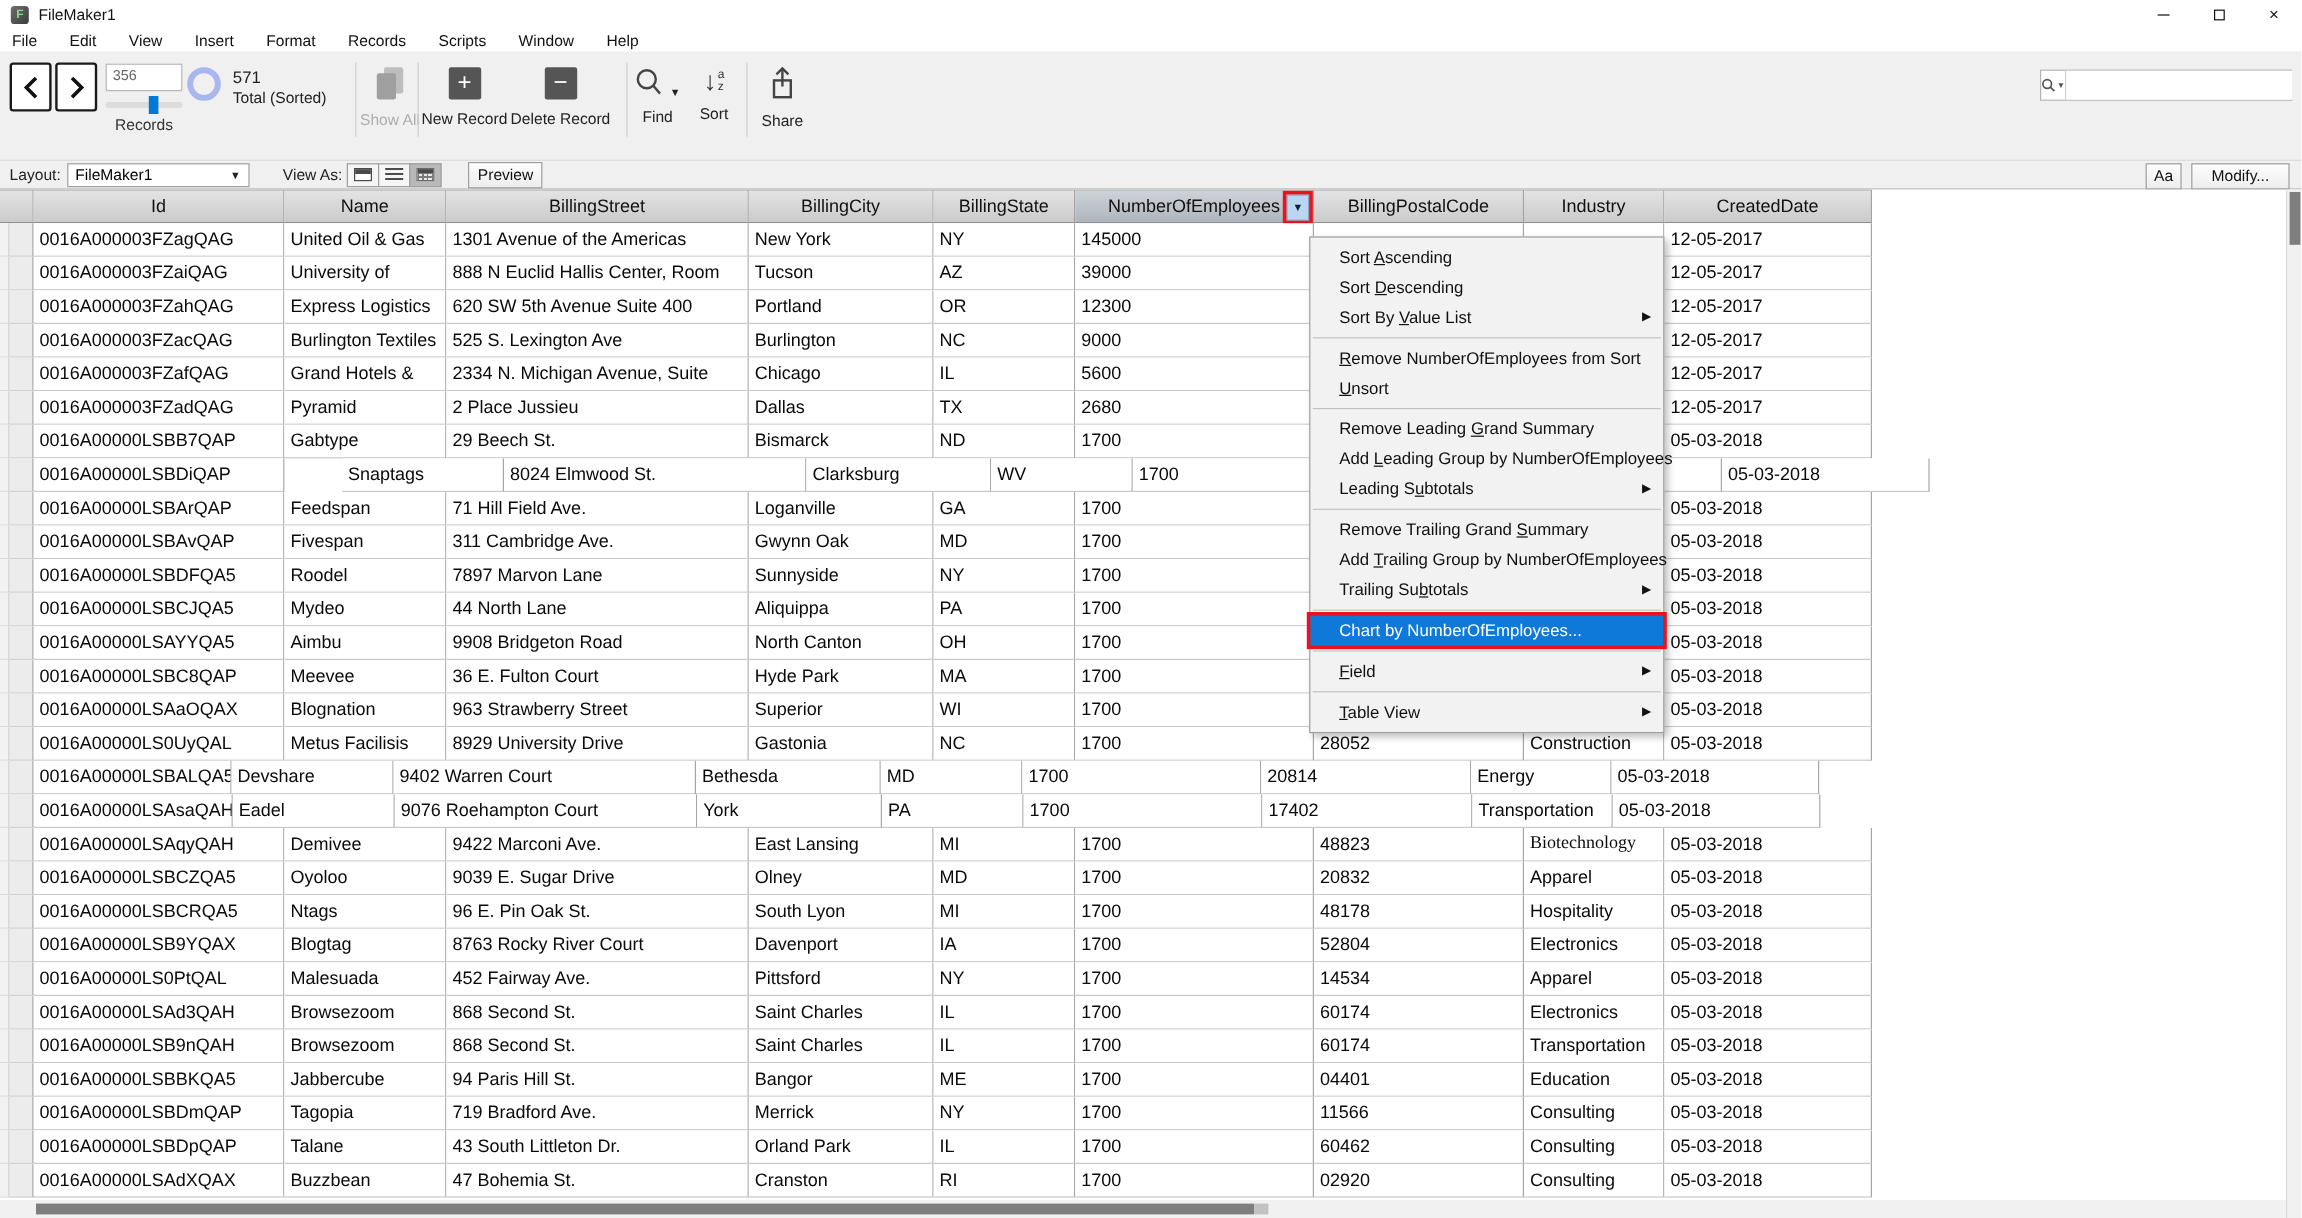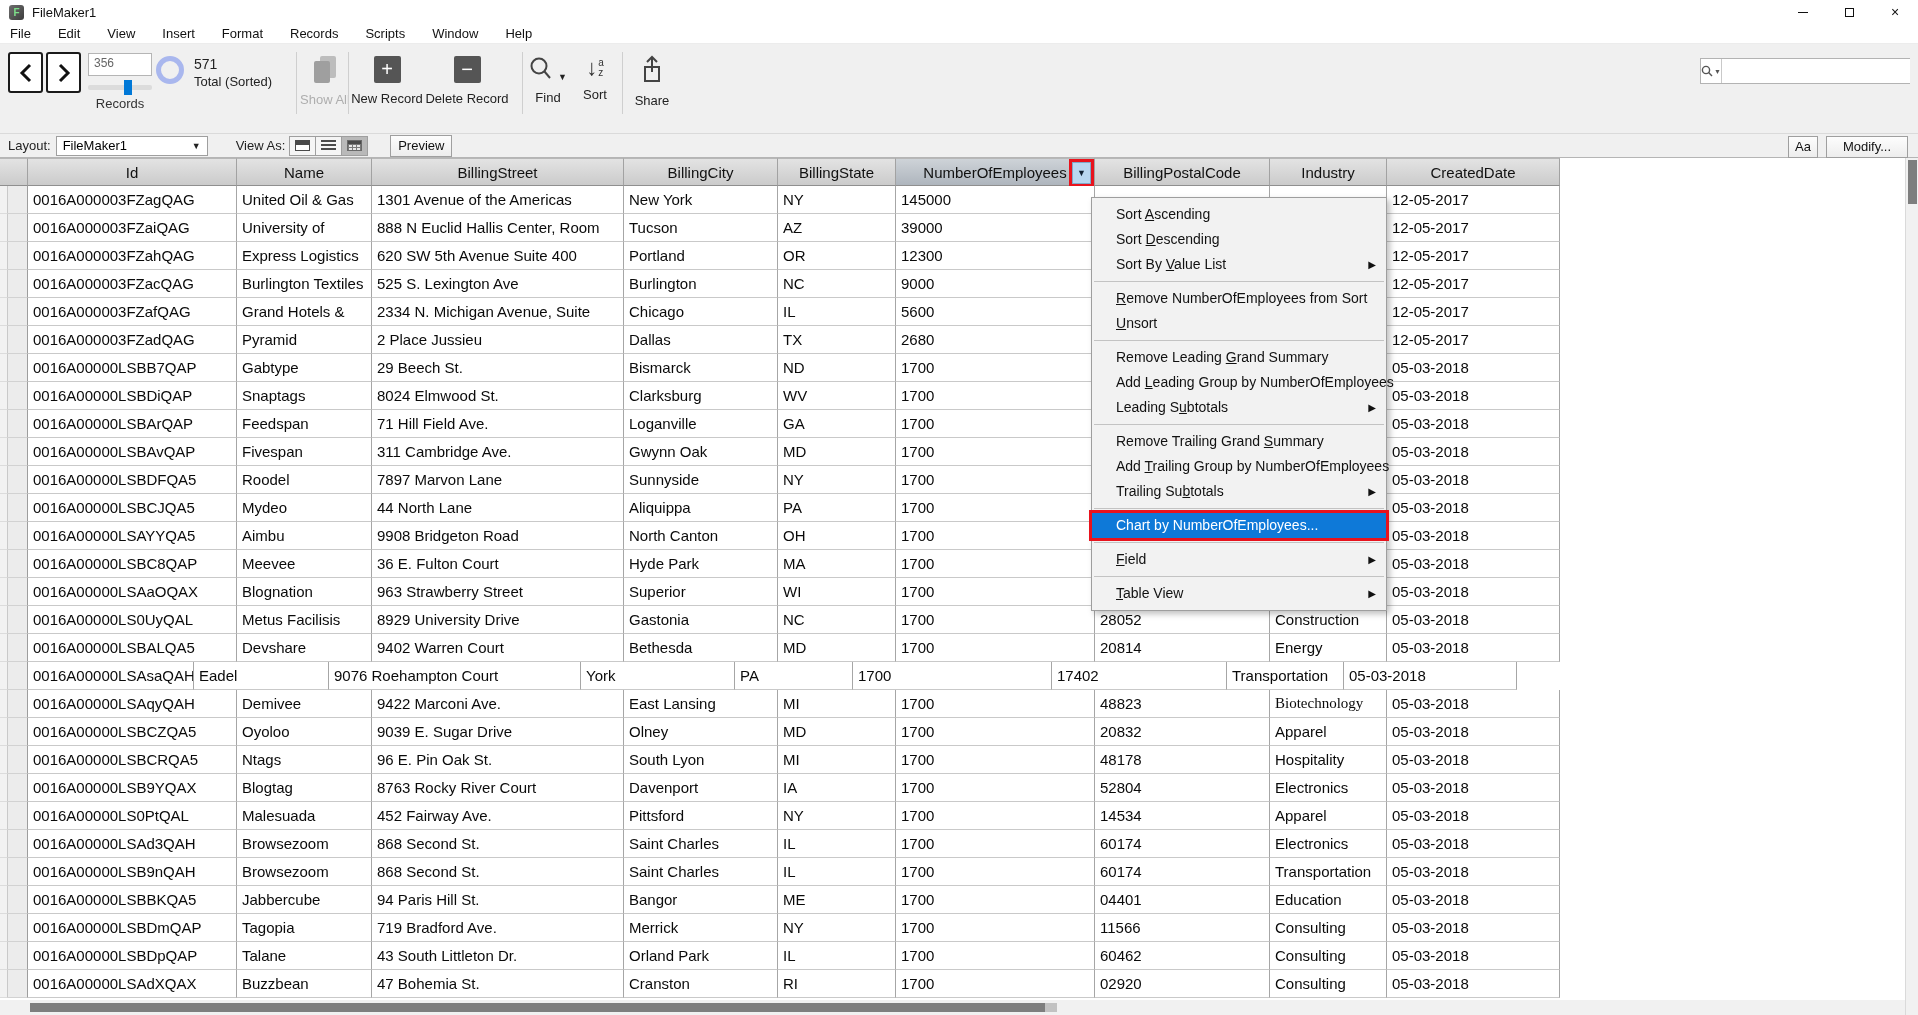--- a/index.html
+++ b/index.html
@@ -370,21 +370,21 @@
           <div class="t-cell" style="width: 118px;">ND</div>
           <div class="t-cell" style="width: 199px;">1700</div>
           <div class="t-cell" style="width: 175px;"></div>
           <div class="t-cell" style="width: 117px;"></div>
           <div class="t-cell" style="width: 173px;">05-03-2018</div>
         </div>
         <div class="t-row">
           <div class="row-margin-outer"></div>
           <div class="row-margin-inner"></div>
           <div class="t-cell" style="width: 209px;">0016A00000LSBDiQAP</div>
-          <div class="t-cell" style="width: 135px;">Snaptags</div>
+          <div class="t-cell" style="width: 135px; margin-left: 48px;">Snaptags</div>
           <div class="t-cell" style="width: 252px;">8024 Elmwood St.</div>
           <div class="t-cell" style="width: 154px;">Clarksburg</div>
           <div class="t-cell" style="width: 118px;">WV</div>
           <div class="t-cell" style="width: 199px;">1700</div>
           <div class="t-cell" style="width: 175px;"></div>
           <div class="t-cell" style="width: 117px;"></div>
           <div class="t-cell" style="width: 173px;">05-03-2018</div>
         </div>
         <div class="t-row">
           <div class="row-margin-outer"></div>
@@ -486,21 +486,21 @@
           <div class="t-cell" style="width: 154px;">Gastonia</div>
           <div class="t-cell" style="width: 118px;">NC</div>
           <div class="t-cell" style="width: 199px;">1700</div>
           <div class="t-cell" style="width: 175px;">28052</div>
           <div class="t-cell" style="width: 117px;">Construction</div>
           <div class="t-cell" style="width: 173px;">05-03-2018</div>
         </div>
         <div class="t-row">
           <div class="row-margin-outer"></div>
           <div class="row-margin-inner"></div>
-          <div class="t-cell" style="width: 209px;">0016A00000LSBALQA5</div>
+          <div class="t-cell" style="width: 165px;">0016A00000LSBALQA5</div>
           <div class="t-cell" style="width: 135px;">Devshare</div>
           <div class="t-cell" style="width: 252px;">9402 Warren Court</div>
           <div class="t-cell" style="width: 154px;">Bethesda</div>
           <div class="t-cell" style="width: 118px;">MD</div>
           <div class="t-cell" style="width: 199px;">1700</div>
           <div class="t-cell" style="width: 175px;">20814</div>
           <div class="t-cell" style="width: 117px;">Energy</div>
           <div class="t-cell" style="width: 173px;">05-03-2018</div>
         </div>
         <div class="t-row">

